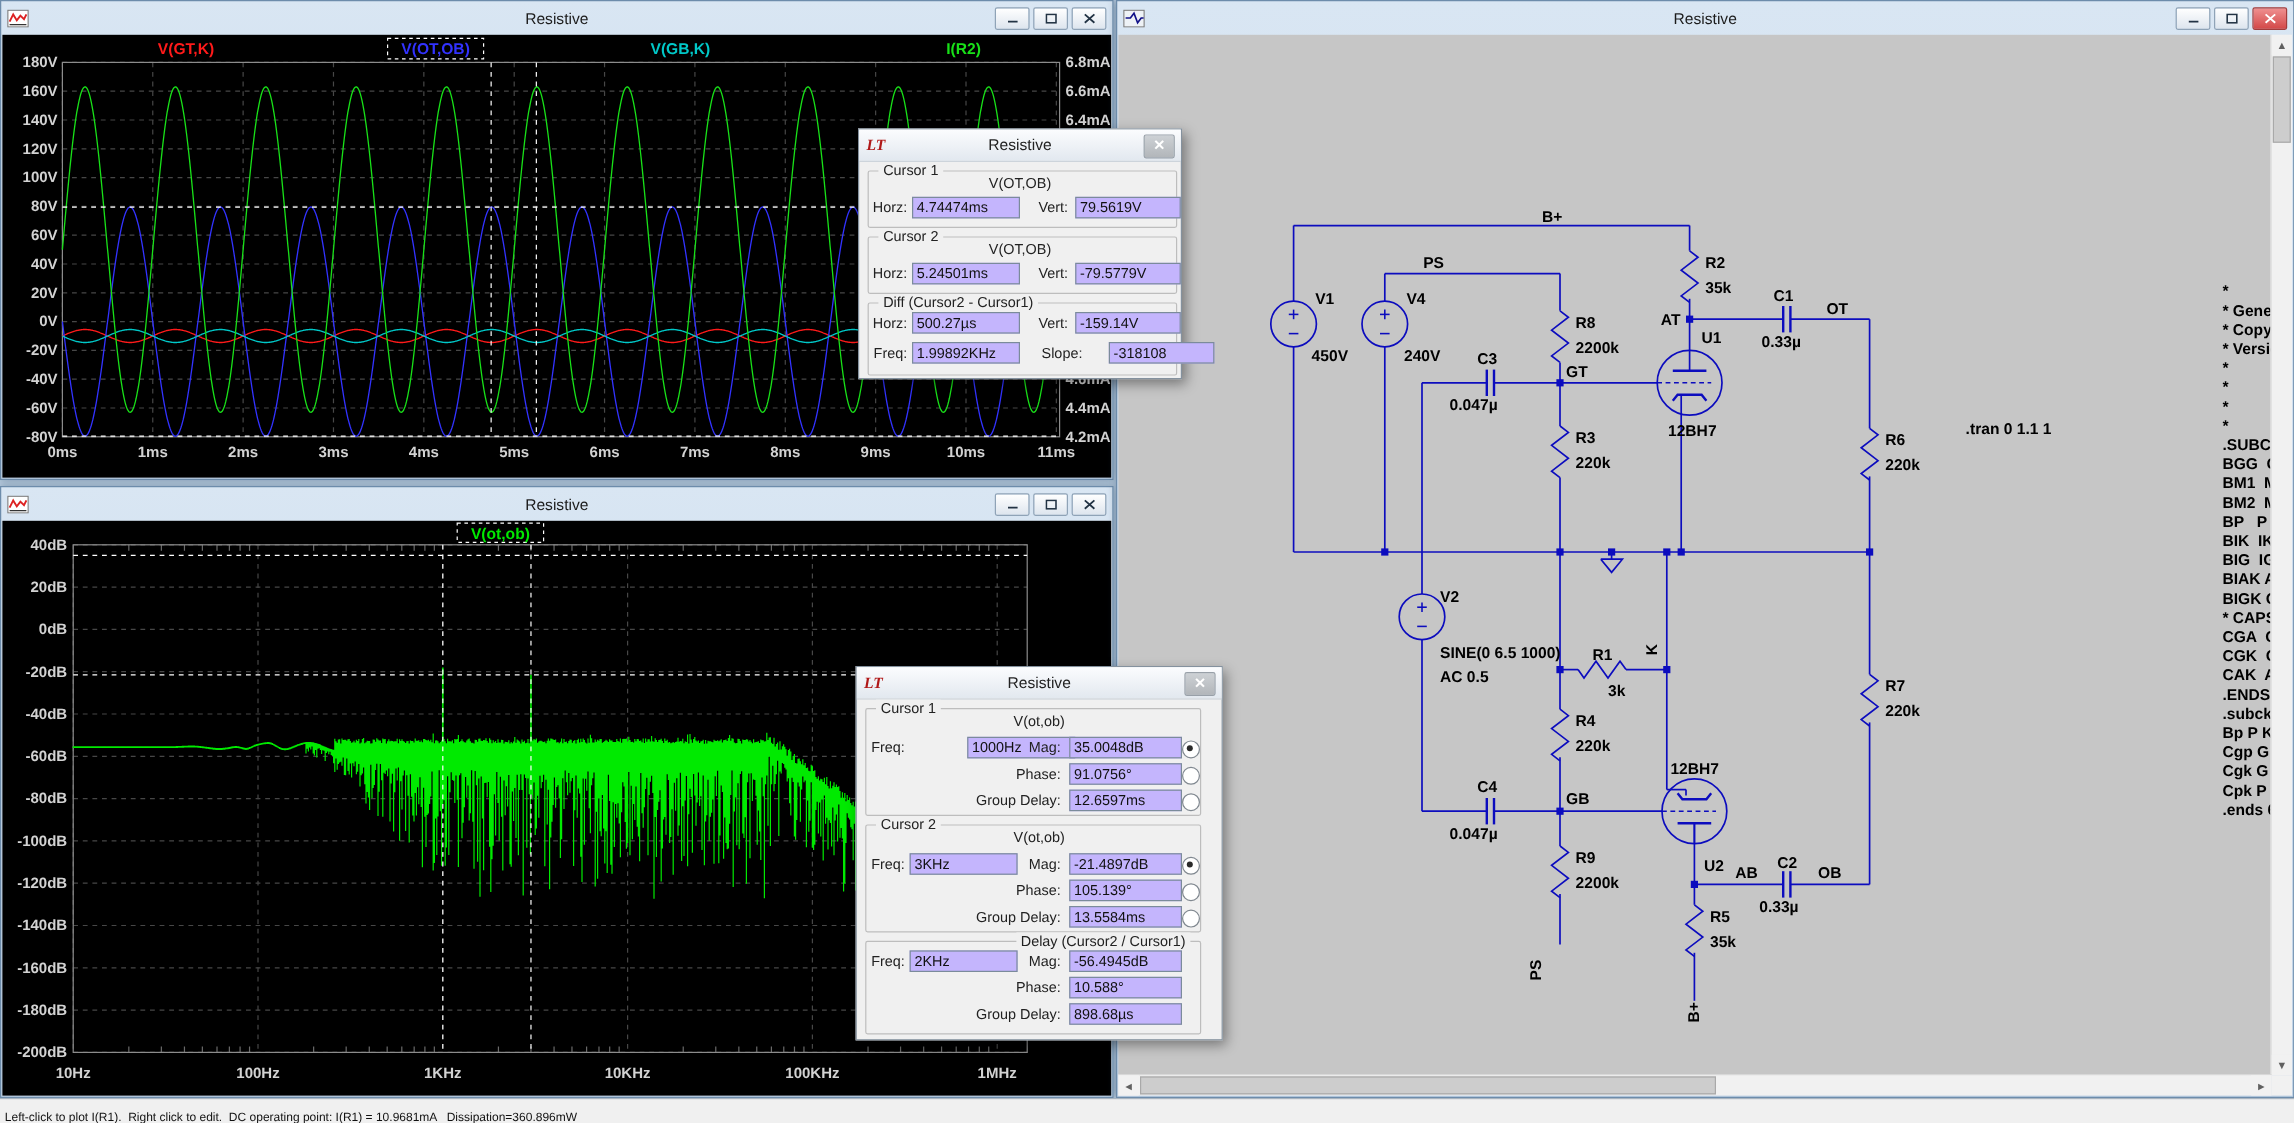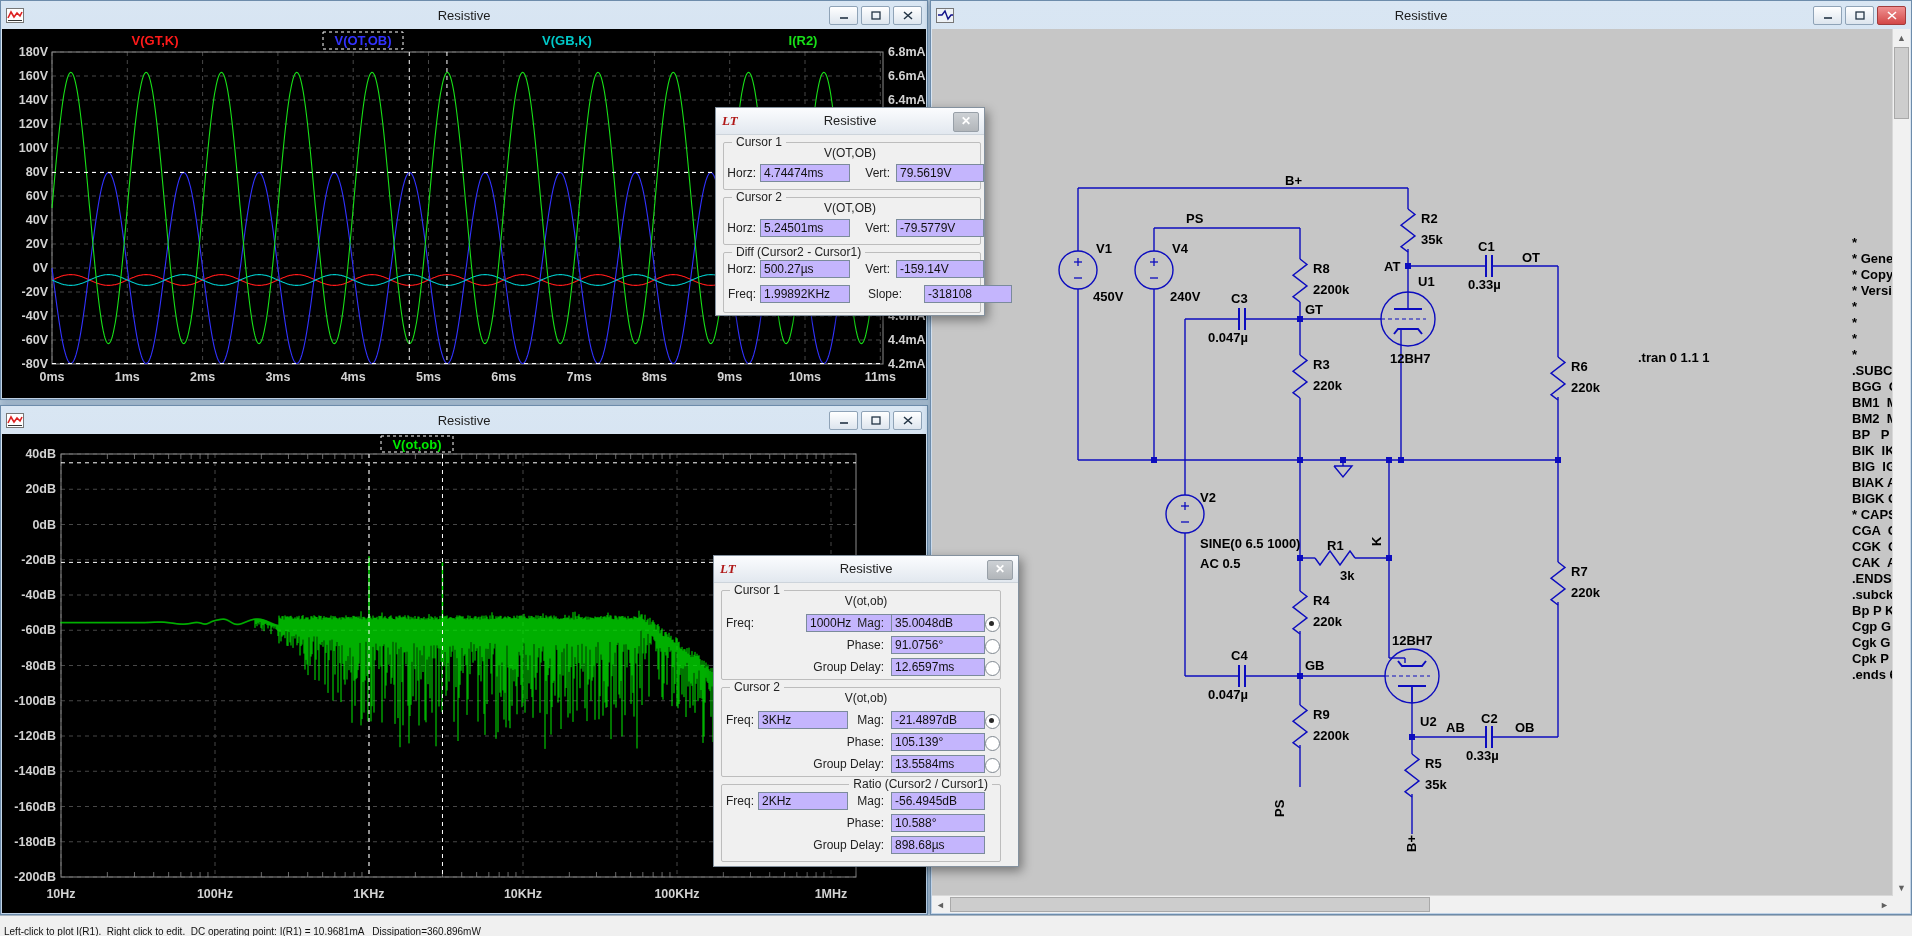--- a/index.html
+++ b/index.html
@@ -608,21 +608,21 @@
   <span class="inp" style="left:177px;top:155px;width:86px;">-21.4897dB</span>
   <span class="radio sel" style="left:271px;top:158px;"></span>
   <span class="fl" style="left:60px;top:177px;width:110px;">Phase:</span>
   <span class="inp" style="left:177px;top:177px;width:86px;">105.139°</span>
   <span class="radio" style="left:271px;top:180px;"></span>
   <span class="fl" style="left:60px;top:199px;width:110px;">Group Delay:</span>
   <span class="inp" style="left:177px;top:199px;width:86px;">13.5584ms</span>
   <span class="radio" style="left:271px;top:202px;"></span>
 
   <div class="grp" style="left:7px;top:228px;width:278px;height:76px;">
-    <span class="gl right">Ratio (Cursor2 / Cursor1)</span>
+    <span class="gl right">Delay (Cursor2 / Cursor1)</span>
   </div>
   <span class="fl" style="left:4px;top:236px;width:36px;">Freq:</span>
   <span class="inp" style="left:44px;top:236px;width:82px;">2KHz</span>
   <span class="fl" style="left:60px;top:236px;width:110px;">Mag:</span>
   <span class="inp" style="left:177px;top:236px;width:86px;">-56.4945dB</span>
   <span class="fl" style="left:60px;top:258px;width:110px;">Phase:</span>
   <span class="inp" style="left:177px;top:258px;width:86px;">10.588°</span>
   <span class="fl" style="left:60px;top:280px;width:110px;">Group Delay:</span>
   <span class="inp" style="left:177px;top:280px;width:86px;">898.68µs</span>
 </div>

